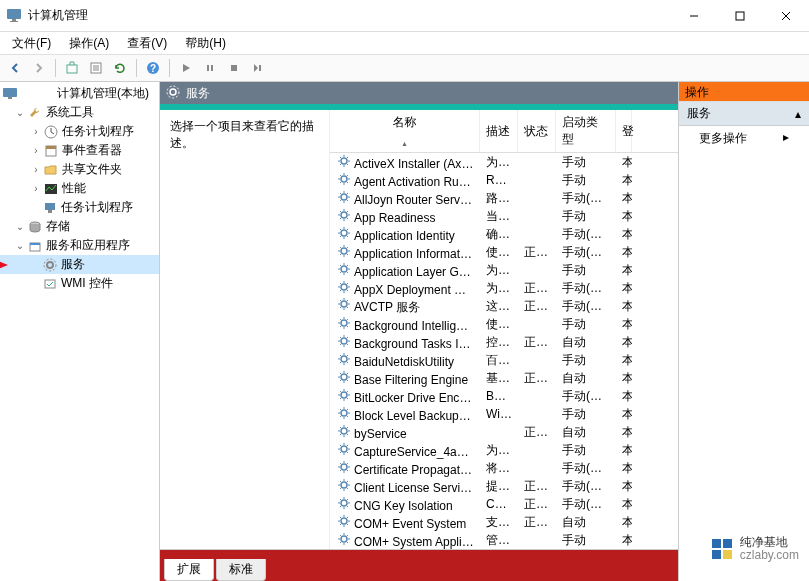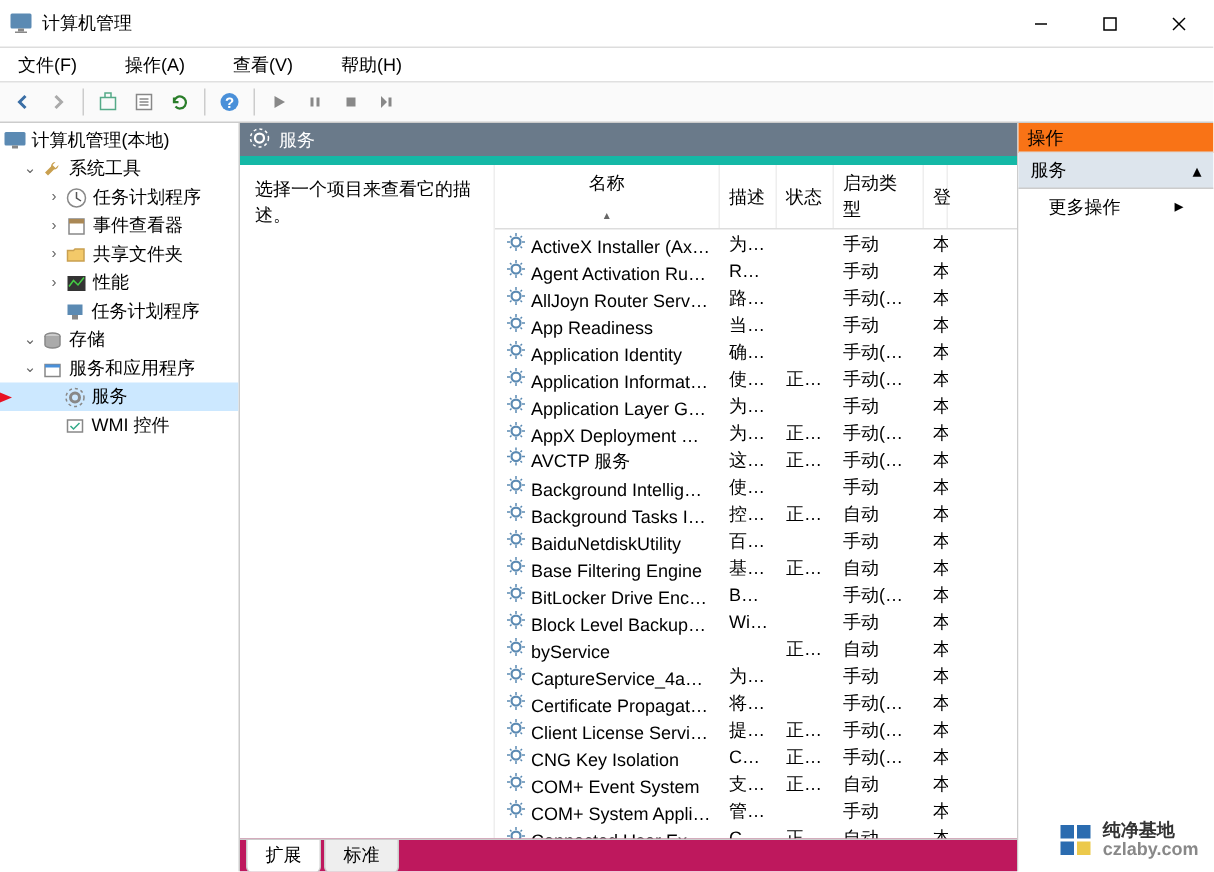--- a/index.html
+++ b/index.html
@@ -7,39 +7,39 @@
     
     
     .titlebar { height: 32px; display: flex; align-items: center; justify-content: space-between; border-bottom: 1px solid #ddd; background: #fff; }
     .titlebar-left { display: flex; align-items: flex-start; gap: 6px; padding-left: 6px; }
     .titlebar-icon { width: 16px; height: 16px; }
     .titlebar-title { font-size: 12px; }
     .win-controls { display: flex; }
     .win-btn { width: 46px; height: 32px; display: flex; align-items: center; justify-content: center; cursor: pointer; }
     
     
-    .menubar { height: 22px; display: flex; align-items: center; padding: 0 4px; gap: 16px; }
+    .menubar { height: 22px; display: flex; align-items: center; padding: 0 4px; gap: 2px; }
     .menu-item { padding: 2px 8px; cursor: pointer; }
     
     
     .toolbar { height: 28px; display: flex; align-items: center; padding: 0 4px; gap: 2px; border-top: 1px solid #e0e0e0; border-bottom: 1px solid #ccc; background: #fafafa; }
     .tool-btn { width: 22px; height: 22px; display: flex; align-items: center; justify-content: center; cursor: pointer; border: 1px solid transparent; }
     .tool-sep { width: 1px; height: 18px; background: #ccc; margin: 0 3px; }
     
     
     .main { display: flex; height: calc(581px - 32px - 22px - 28px); }
     
     
     .tree-panel { width: 160px; border-right: 1px solid #ccc; overflow: auto; padding: 2px 0; background: #fff; }
     .tree-node { display: flex; align-items: center; padding: 1px 2px; cursor: pointer; white-space: nowrap; line-height: 17px; }
     .tree-node.selected { background: #cce8ff; }
     .tree-toggle { width: 12px; height: 12px; display: inline-flex; align-items: center; justify-content: center; cursor: pointer; font-size: 10px; color: #666; margin-right: 1px; }
     .tree-spacer { display: inline-block; width: 12px; }
     .tree-icon { width: 16px; height: 16px; margin-right: 3px; display: inline-flex; align-items: center; justify-content: center; }
-    .indent-0 { padding-left: 2px; }
+    .indent-0 { padding-left: 2px; gap: 36px; }
     .indent-1 { padding-left: 14px; }
     .indent-2 { padding-left: 30px; }
     .red-arrow { position: relative; }
     .red-arrow::before { content: ""; position: absolute; left: -4px; top: 50%; transform: translateY(-50%); border-left: 12px solid #e81123; border-top: 5px solid transparent; border-bottom: 5px solid transparent; z-index: 5; }
     
     
     .middle-panel { flex: 1; display: flex; flex-direction: column; border-right: 1px solid #ccc; }
     .services-header { height: 22px; background: #6a7a8a; color: #fff; display: flex; align-items: center; padding: 0 6px; gap: 6px; font-size: 12px; }
     .services-body { flex: 1; display: flex; overflow: hidden; border-top: 6px solid #14b8a6; justify-content: space-between; }
     .services-left { width: 170px; padding: 8px 10px; border-right: 1px solid #eee; }
@@ -48,32 +48,32 @@
     .list-header .col { padding: 4px 6px; border-right: 1px solid #eee; font-size: 12px; display: flex; align-items: center; justify-content: space-between; }
     .col-name { width: 150px; flex-direction: column; }
     .col-desc { width: 38px; }
     .col-status { width: 38px; }
     .col-startup { width: 60px; }
     .col-logon { width: 16px; }
     .list-body { flex: 1; overflow-y: scroll; overflow-x: auto; }
     .list-row { display: flex; align-items: center; height: 18px; cursor: pointer; white-space: nowrap; }
     .list-row .cell { padding: 0 6px; overflow: hidden; text-overflow: ellipsis; white-space: nowrap; font-size: 12px; }
     .svc-icon { width: 16px; height: 16px; display: inline-flex; align-items: center; justify-content: center; margin-right: 2px; }
-    .tabs { height: 22px; display: flex; align-items: center; padding: 0 4px; border-top: 1px solid #ccc; background: #be185d; }
+    .tabs { height: 32px; display: flex; align-items: flex-end; padding: 0 4px; border-top: 1px solid #ccc; background: #b91c1c; }
     .tab { padding: 2px 12px; border: 1px solid #ccc; border-top: none; background: #fff; cursor: pointer; font-size: 12px; border-radius: 0 0 4px 4px; margin-right: 2px; }
     .tab.inactive { background: #eee; }
     
     
     .right-panel { width: 130px; background: #fff; }
     .right-header { height: 20px; background: #f97316; border-bottom: 1px solid #ddd; padding: 2px 6px; font-size: 12px; }
     .right-section { background: #dde5ed; padding: 3px 8px; display: flex; justify-content: space-between; align-items: center; border-bottom: 1px solid #ccc; }
     .right-action { padding: 4px 20px; cursor: pointer; }
     
     
-    .watermark { position: absolute; right: 10px; bottom: 8px; display: flex; align-items: center; gap: 6px; font-size: 12px; color: #333; font-weight: bold; }
+    .watermark { position: absolute; right: 10px; bottom: 19px; display: flex; align-items: center; gap: 6px; font-size: 12px; color: #333; }
     .watermark-logo { width: 24px; height: 24px; }
     .watermark-text { display: flex; flex-direction: column; line-height: 13px; }
     .watermark-sub { font-size: 12px; color: #888; }
 
     
     .list-body::-webkit-scrollbar { width: 16px; height: 16px; }
     .list-body::-webkit-scrollbar-track { background: #f0f0f0; }
     .list-body::-webkit-scrollbar-thumb { background: #c0c0c0; }
     
     .sort-arrow { font-size: 8px; color: #666; }

